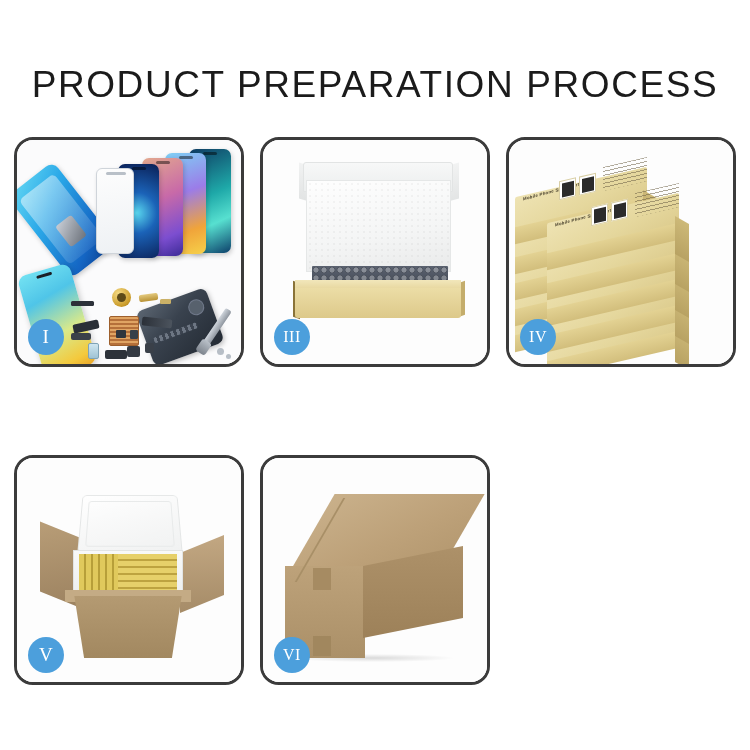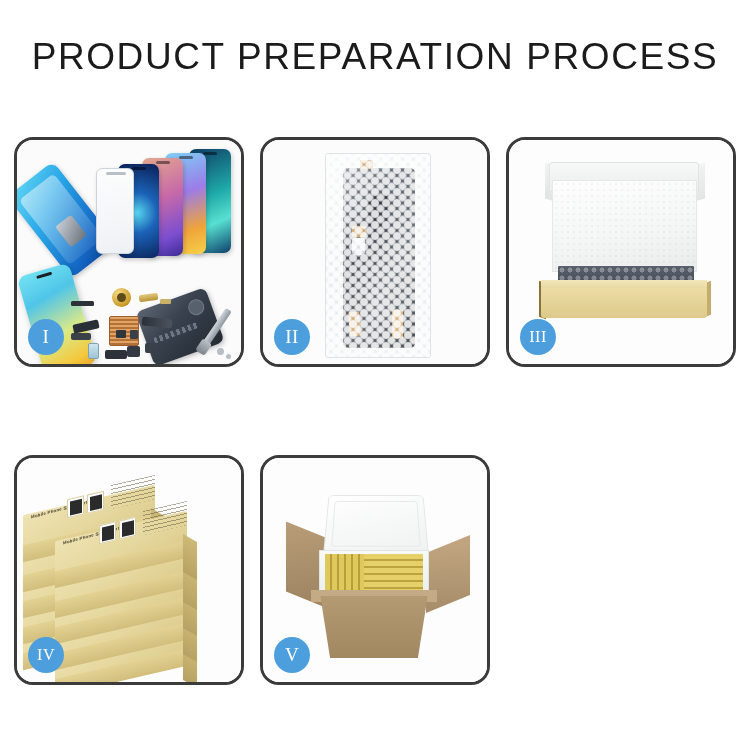--- a/index.html
+++ b/index.html
@@ -15,20 +15,21 @@
   
   #header { width: 750px; padding-top: 38px; text-align: center; }
 
   #page-title {
     font-size: 37px;
     letter-spacing: 1.6px;
     color: #1b1b1b;
     font-weight: 400;
     line-height: 1;
     white-space: nowrap;
+    margin-top: 28px;
   }
 
   #page-subtitle {
     margin-top: 15px;
     font-size: 14.6px;
     color: #1d1d1d;
     letter-spacing: .15px;
     white-space: nowrap;
   }
 
@@ -503,36 +504,20 @@
       <div class="p1-flex f8"></div>
       <div class="p1-flex f9"></div>
 
       <div class="p1-tool"></div>
       <div class="p1-screw"></div>
       <div class="p1-screw s2"></div>
     </div>
     <div class="badge">I</div>
   </div>
 
-  <div class="panel">
-    <div class="panel-scene">
-      <div class="p2-bg"></div>
-      <div class="p2-bag">
-        <div class="p2-part"></div>
-        <div class="p2-connector"></div>
-        <div class="p2-tapeA"></div>
-        <div class="p2-tapeB"></div>
-        <div class="p2-tapeC"></div>
-        <div class="p2-tapeD"></div>
-        <div class="p2-bubbles"></div>
-        <div class="p2-sheen"></div>
-      </div>
-    </div>
-    <div class="badge">II</div>
-  </div>
 
   <div class="panel">
     <div class="panel-scene">
       <div class="p3-bg"></div>
       <div class="p3-flapL"></div>
       <div class="p3-flapR"></div>
       <div class="p3-lidback"></div>
       <div class="p3-foam"></div>
       <div class="p3-bubble"></div>
       <div class="p3-boxedgeL"></div>
@@ -627,14 +612,27 @@
       <div class="p5-content">
         <span class="g1"></span>
         <span class="g2"></span>
       </div>
       <div class="p5-cartontop"></div>
       <div class="p5-cartonfront"></div>
     </div>
     <div class="badge">V</div>
   </div>
 
+  <div class="panel">
+    <div class="panel-scene">
+      <div class="p6-bg"></div>
+      <div class="p6-shadow"></div>
+      <div class="p6-top"></div>
+      <div class="p6-topseam"></div>
+      <div class="p6-left"></div>
+      <div class="p6-right"></div>
+      <div class="p6-tape1"></div>
+      <div class="p6-tape2"></div>
+    </div>
+    <div class="badge wide">VI</div>
+  </div>
 
 </div>
 
 </body></html>

